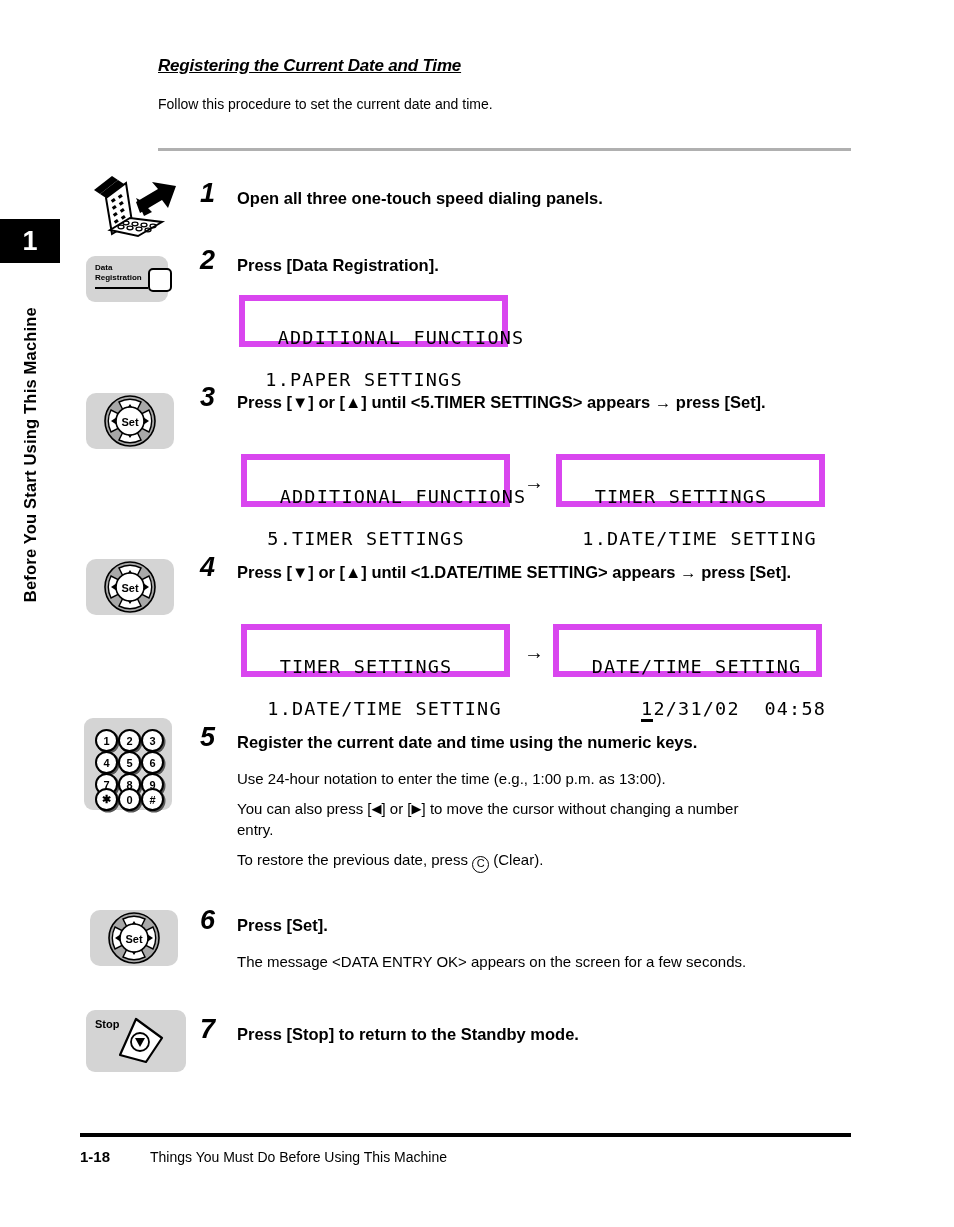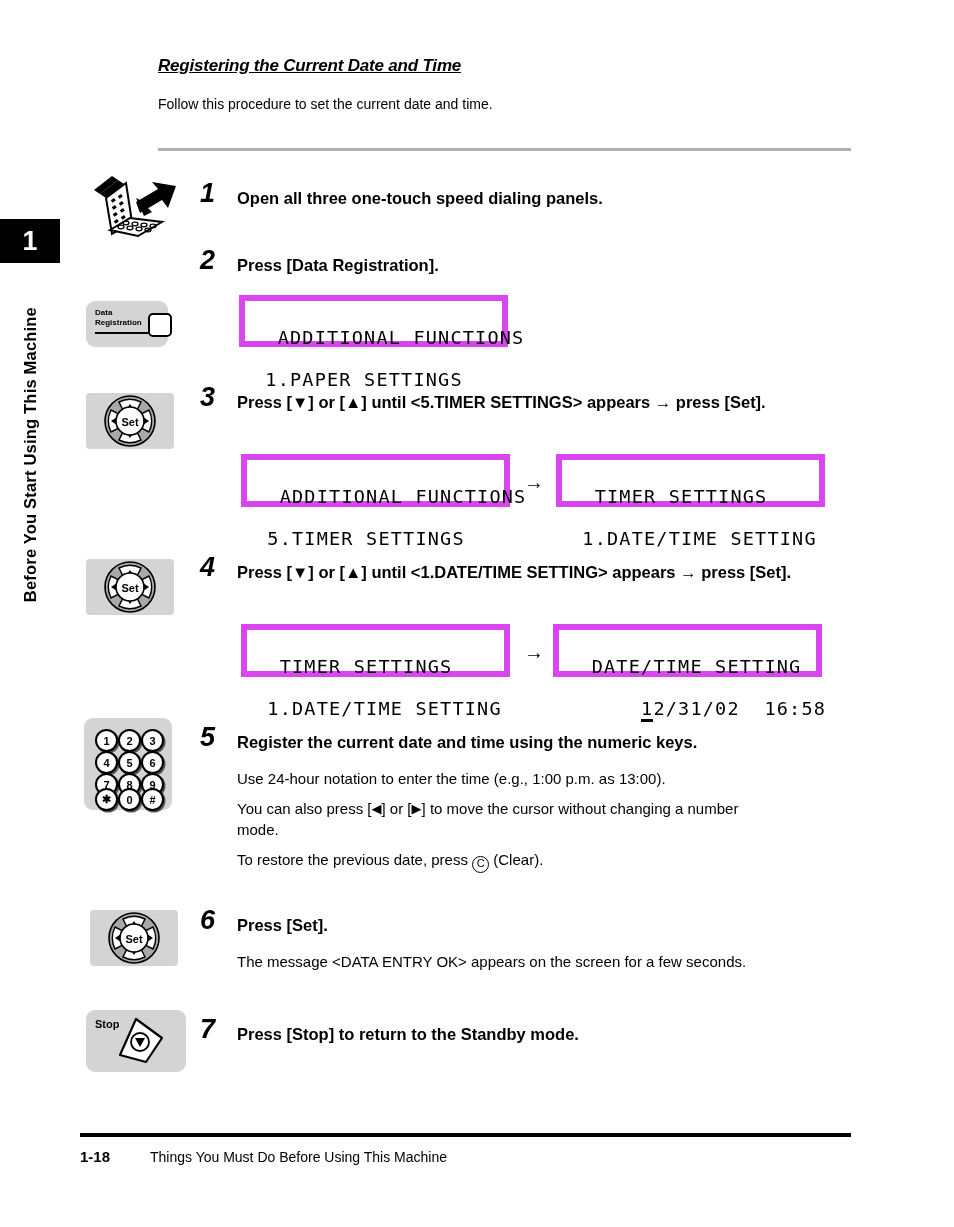--- a/index.html
+++ b/index.html
@@ -125,36 +125,36 @@
   .keycap {
     position: absolute;
     background: #d4d4d4;
     border-radius: 9px;
   }
 
   
   #icon-panels { position: absolute; left: 88px; top: 172px; width: 92px; height: 68px; }
 
   
-  #icon-datareg { left: 86px; top: 256px; width: 82px; height: 46px; margin-top: 45px; }
+  #icon-datareg { left: 86px; top: 256px; width: 82px; height: 46px; }
   #icon-datareg .dr-text {
     position: absolute; left: 9px; top: 7px;
     font-size: 8px; font-weight: bold; line-height: 10px;
     color: #000;
   }
   #icon-datareg .dr-underline {
     position: absolute; left: 9px; top: 31px; width: 53px; height: 2px; background: #000;
   }
   #icon-datareg .dr-key {
     position: absolute; left: 62px; top: 12px; width: 20px; height: 20px;
     border: 2px solid #000; border-radius: 5px; background: #fff;
   }
 
   
-  .setpad { border-radius: 4px; }
+  .setpad { border-radius: 10px; }
   .setpad svg { position: absolute; left: 0; top: 0; }
 
   
   #icon-keypad { left: 84px; top: 718px; width: 88px; height: 92px; }
   #icon-keypad .kp {
     position: absolute;
     width: 19px; height: 19px;
     border-radius: 50%;
     background: #fff;
     border: 2px solid #000;
@@ -334,42 +334,42 @@
   <span>press [Set].</span>
 </div>
 
 <div class="lcd" style="left:241px; top:624px; width:269px; height:53px;">
   <span class="l1">TIMER SETTINGS</span>
   <span class="l2"> 1.DATE/TIME SETTING</span>
 </div>
 <div class="lcd-arrow" style="left:524px; top:642px;">→</div>
 <div class="lcd" style="left:553px; top:624px; width:269px; height:53px;">
   <span class="l1">DATE/TIME SETTING</span>
-  <span class="l2"><span>      </span><span class="cursor-char">1</span><span>2/31/02  16:58</span></span>
+  <span class="l2"><span>      </span><span class="cursor-char">1</span><span>2/31/02  04:58</span></span>
 </div>
 
 <div class="keycap" id="icon-keypad">
   <div class="kp" style="left:11px; top:11px;">1</div>
   <div class="kp" style="left:34px; top:11px;">2</div>
   <div class="kp" style="left:57px; top:11px;">3</div>
   <div class="kp" style="left:11px; top:33px;">4</div>
   <div class="kp" style="left:34px; top:33px;">5</div>
   <div class="kp" style="left:57px; top:33px;">6</div>
   <div class="kp" style="left:11px; top:55px;">7</div>
   <div class="kp" style="left:34px; top:55px;">8</div>
   <div class="kp" style="left:57px; top:55px;">9</div>
   <div class="kp" style="left:11px; top:70px;">✱</div>
   <div class="kp" style="left:34px; top:70px;">0</div>
   <div class="kp" style="left:57px; top:70px;">#</div>
 </div>
 <div class="step-num" style="left:200px; top:722px;">5</div>
 <div class="step-head" style="left:237px; top:730px; width:620px;">Register the current date and time using the numeric keys.</div>
 <div class="step-body" style="left:237px; top:768px; width:620px;">Use 24-hour notation to enter the time (e.g., 1:00 p.m. as 13:00).</div>
 <div class="step-body" style="left:237px; top:798px; width:620px;">
-  <span>You can also press [</span><span class="arrow-key">◀</span><span>] or [</span><span class="arrow-key">▶</span><span>] to move the cursor without changing a number</span><br><span>mode.</span>
+  <span>You can also press [</span><span class="arrow-key">◀</span><span>] or [</span><span class="arrow-key">▶</span><span>] to move the cursor without changing a number</span><br><span>entry.</span>
 </div>
 <div class="step-body" style="left:237px; top:849px; width:620px;">
   <span>To restore the previous date, press </span><span class="circ-c">C</span><span> (Clear).</span>
 </div>
 
 <div class="keycap setpad" style="left:90px; top:910px; width:88px; height:56px;">
   <svg width="88" height="56" viewBox="0 0 88 56">
     <circle cx="44" cy="28" r="25" fill="#a8a8a8" stroke="#000" stroke-width="1.6"></circle>
     <g fill="#fff" stroke="#000" stroke-width="1.4">
       <path d="M33,9 A25,25 0 0,1 55,9 L50,19 A16,16 0 0,0 38,19 Z"></path>

